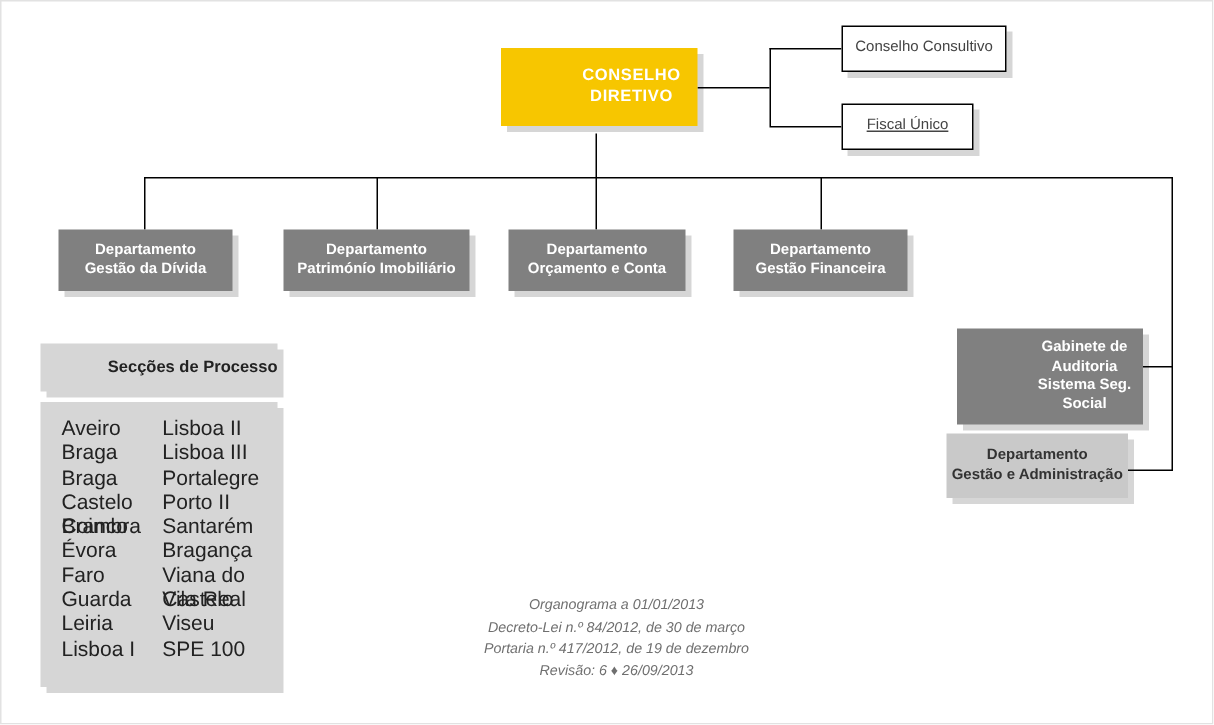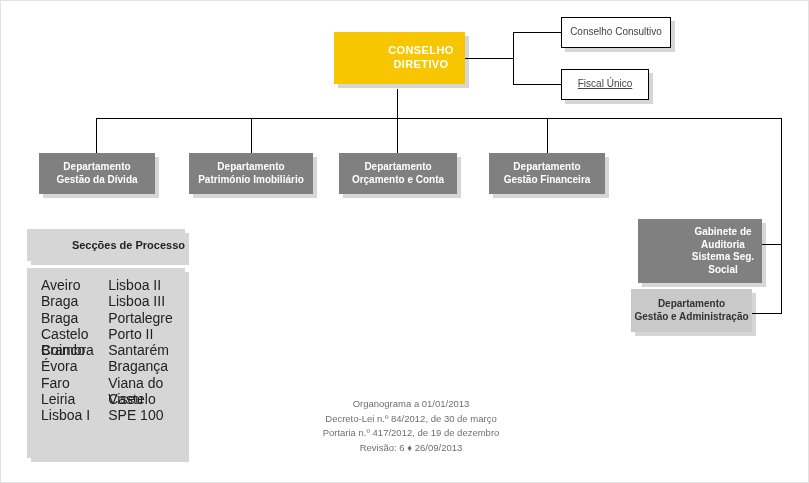--- a/index.html
+++ b/index.html
@@ -125,20 +125,21 @@
   .footer {
     position: absolute;
     left: 255px;
     top: 396px;
     width: 310px;
     text-align: center;
     font-size: 9.5px;
     color: #6f6f6f;
     line-height: 1.55;
     z-index: 2;
+    font-style: italic;
   }
 </style>
 </head>
 <body>
 
 <div id="org-page">
 
   <div class="line h" style="left:464px; top:57px; width:48px;"></div>
   <div class="line v" style="left:512px; top:31px; height:52px;"></div>
   <div class="line h" style="left:512px; top:31px; width:48px;"></div>
@@ -224,20 +225,24 @@
         <span class="sec-col-a">Coimbra</span>
         <span class="sec-col-b">Santarém</span>
       </div>
       <div class="sec-row">
         <span class="sec-col-a">Évora</span>
         <span class="sec-col-b">Bragança</span>
       </div>
       <div class="sec-row">
         <span class="sec-col-a">Faro</span>
         <span class="sec-col-b">Viana do Castelo</span>
+      </div>
+      <div class="sec-row">
+        <span class="sec-col-a">Guarda</span>
+        <span class="sec-col-b">Vila Real</span>
       </div>
       <div class="sec-row">
         <span class="sec-col-a">Leiria</span>
         <span class="sec-col-b">Viseu</span>
       </div>
       <div class="sec-row">
         <span class="sec-col-a">Lisboa I</span>
         <span class="sec-col-b">SPE 100</span>
       </div>
     </div>

